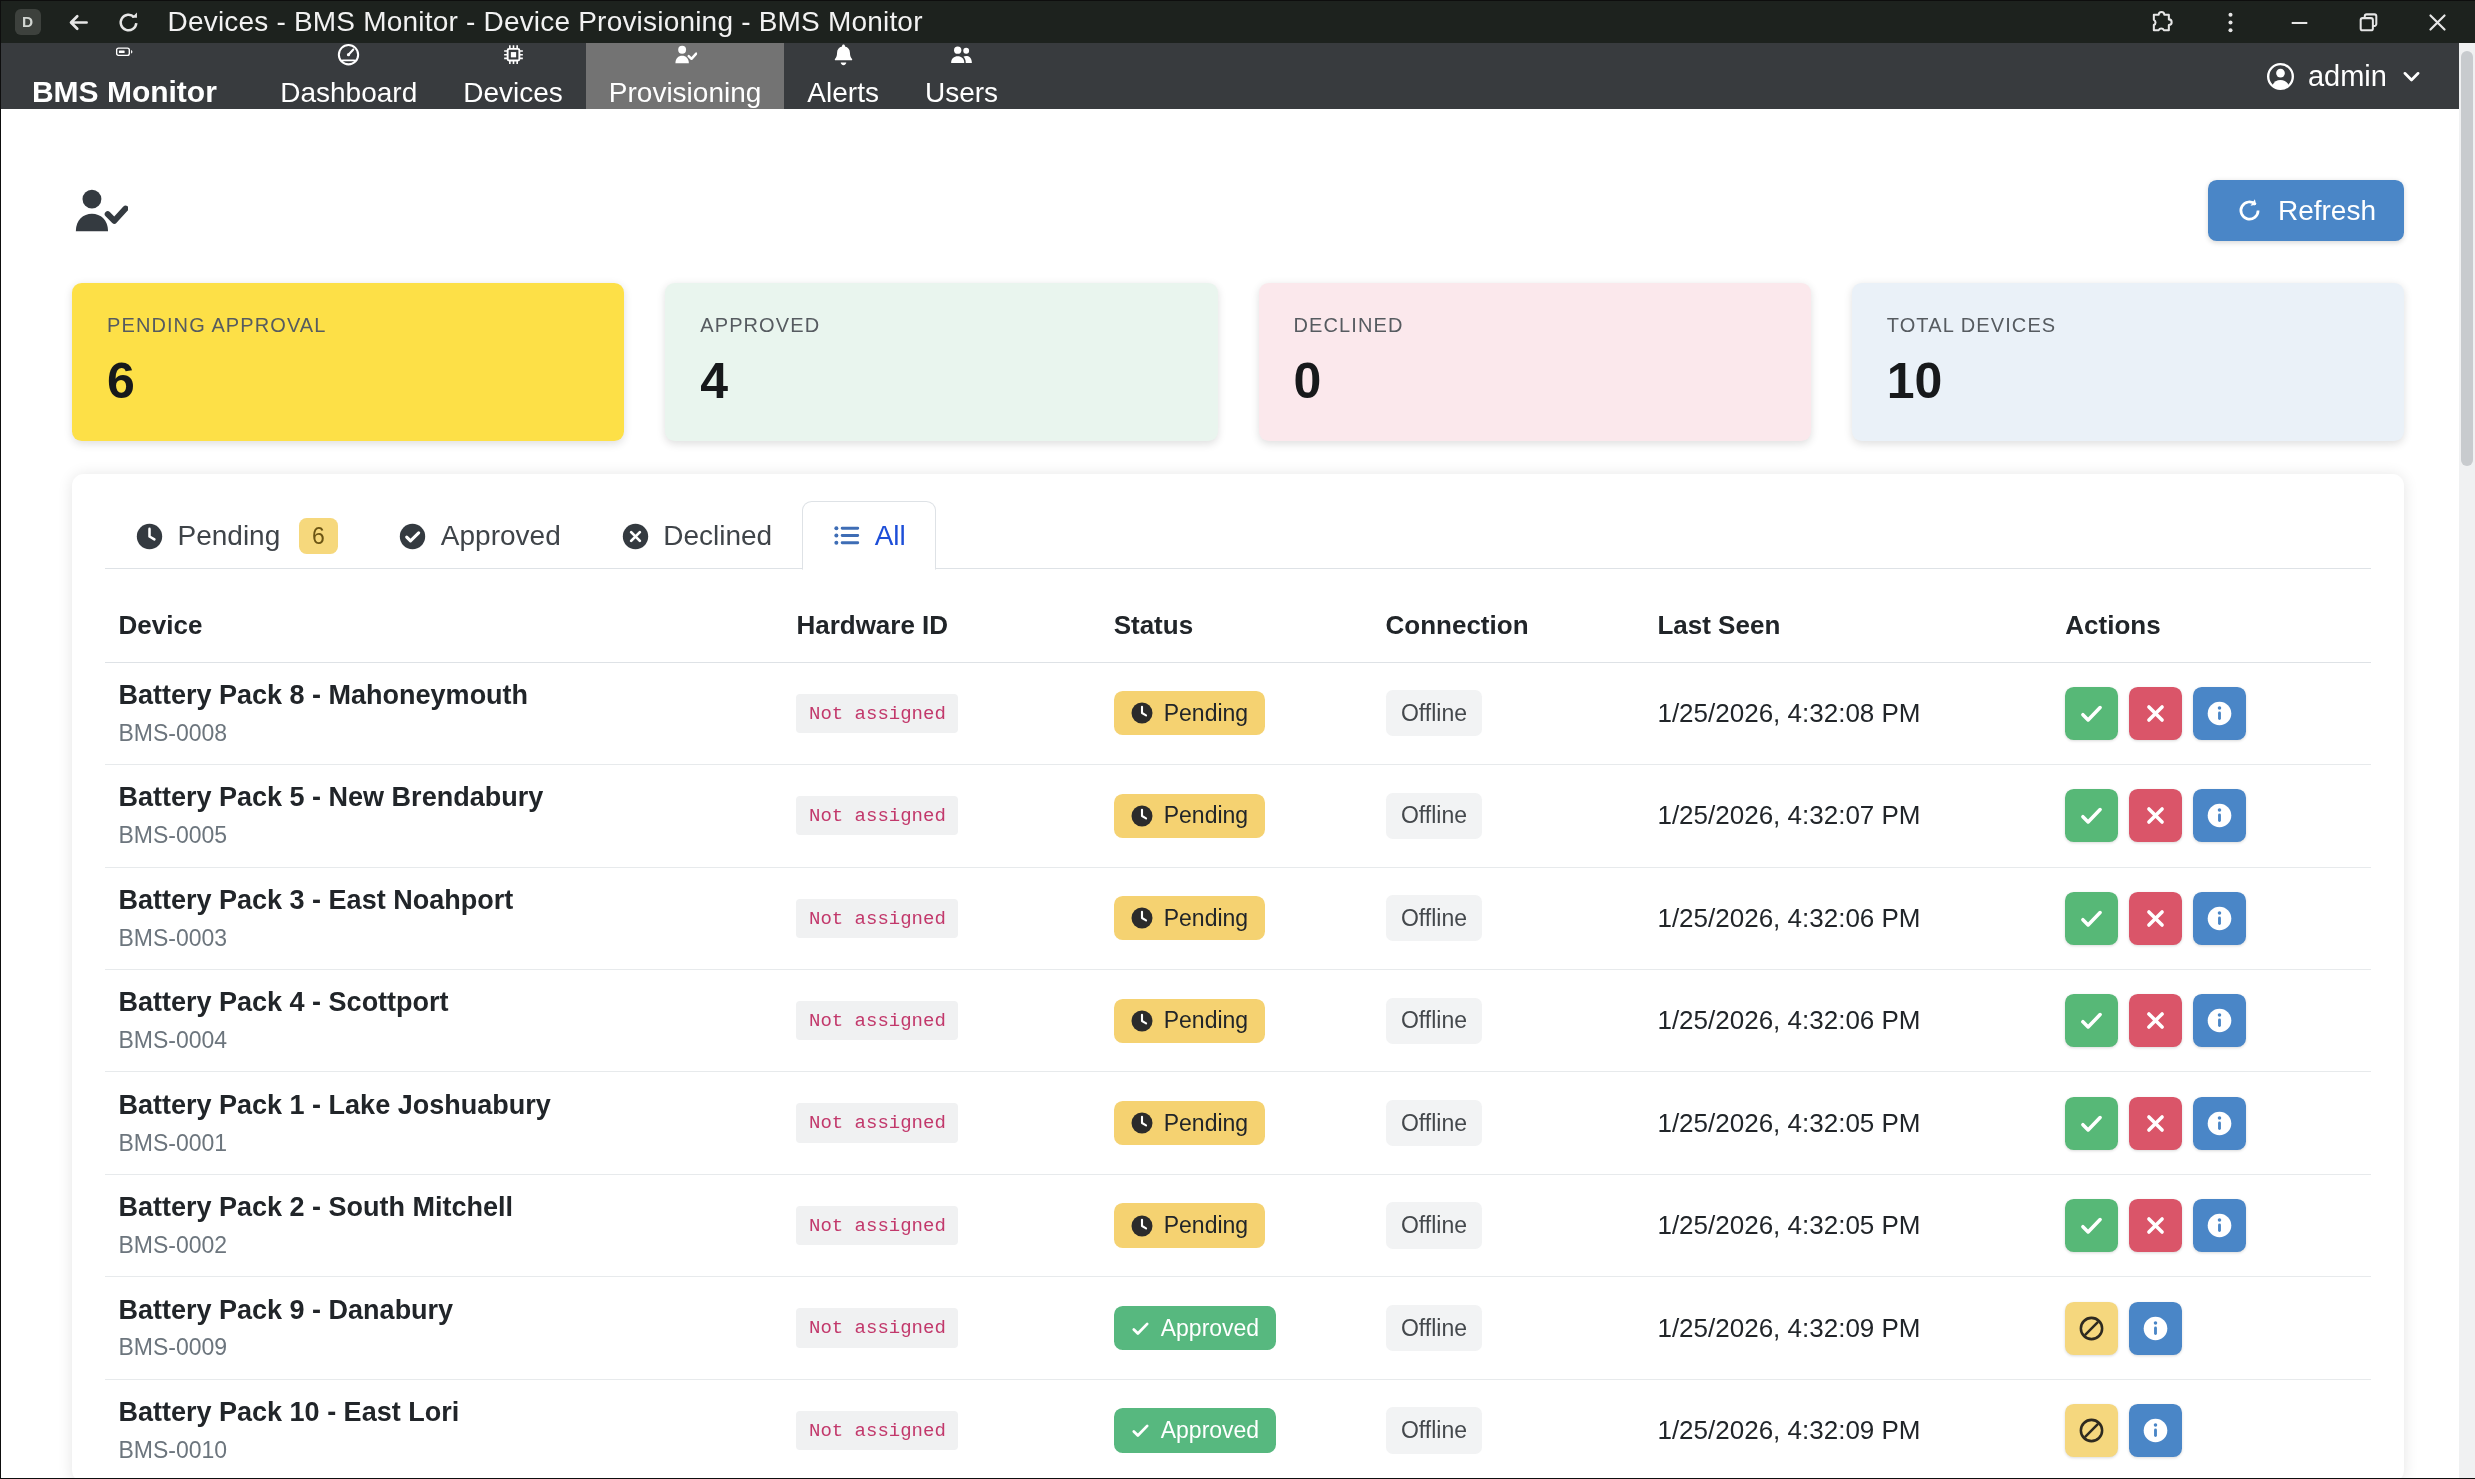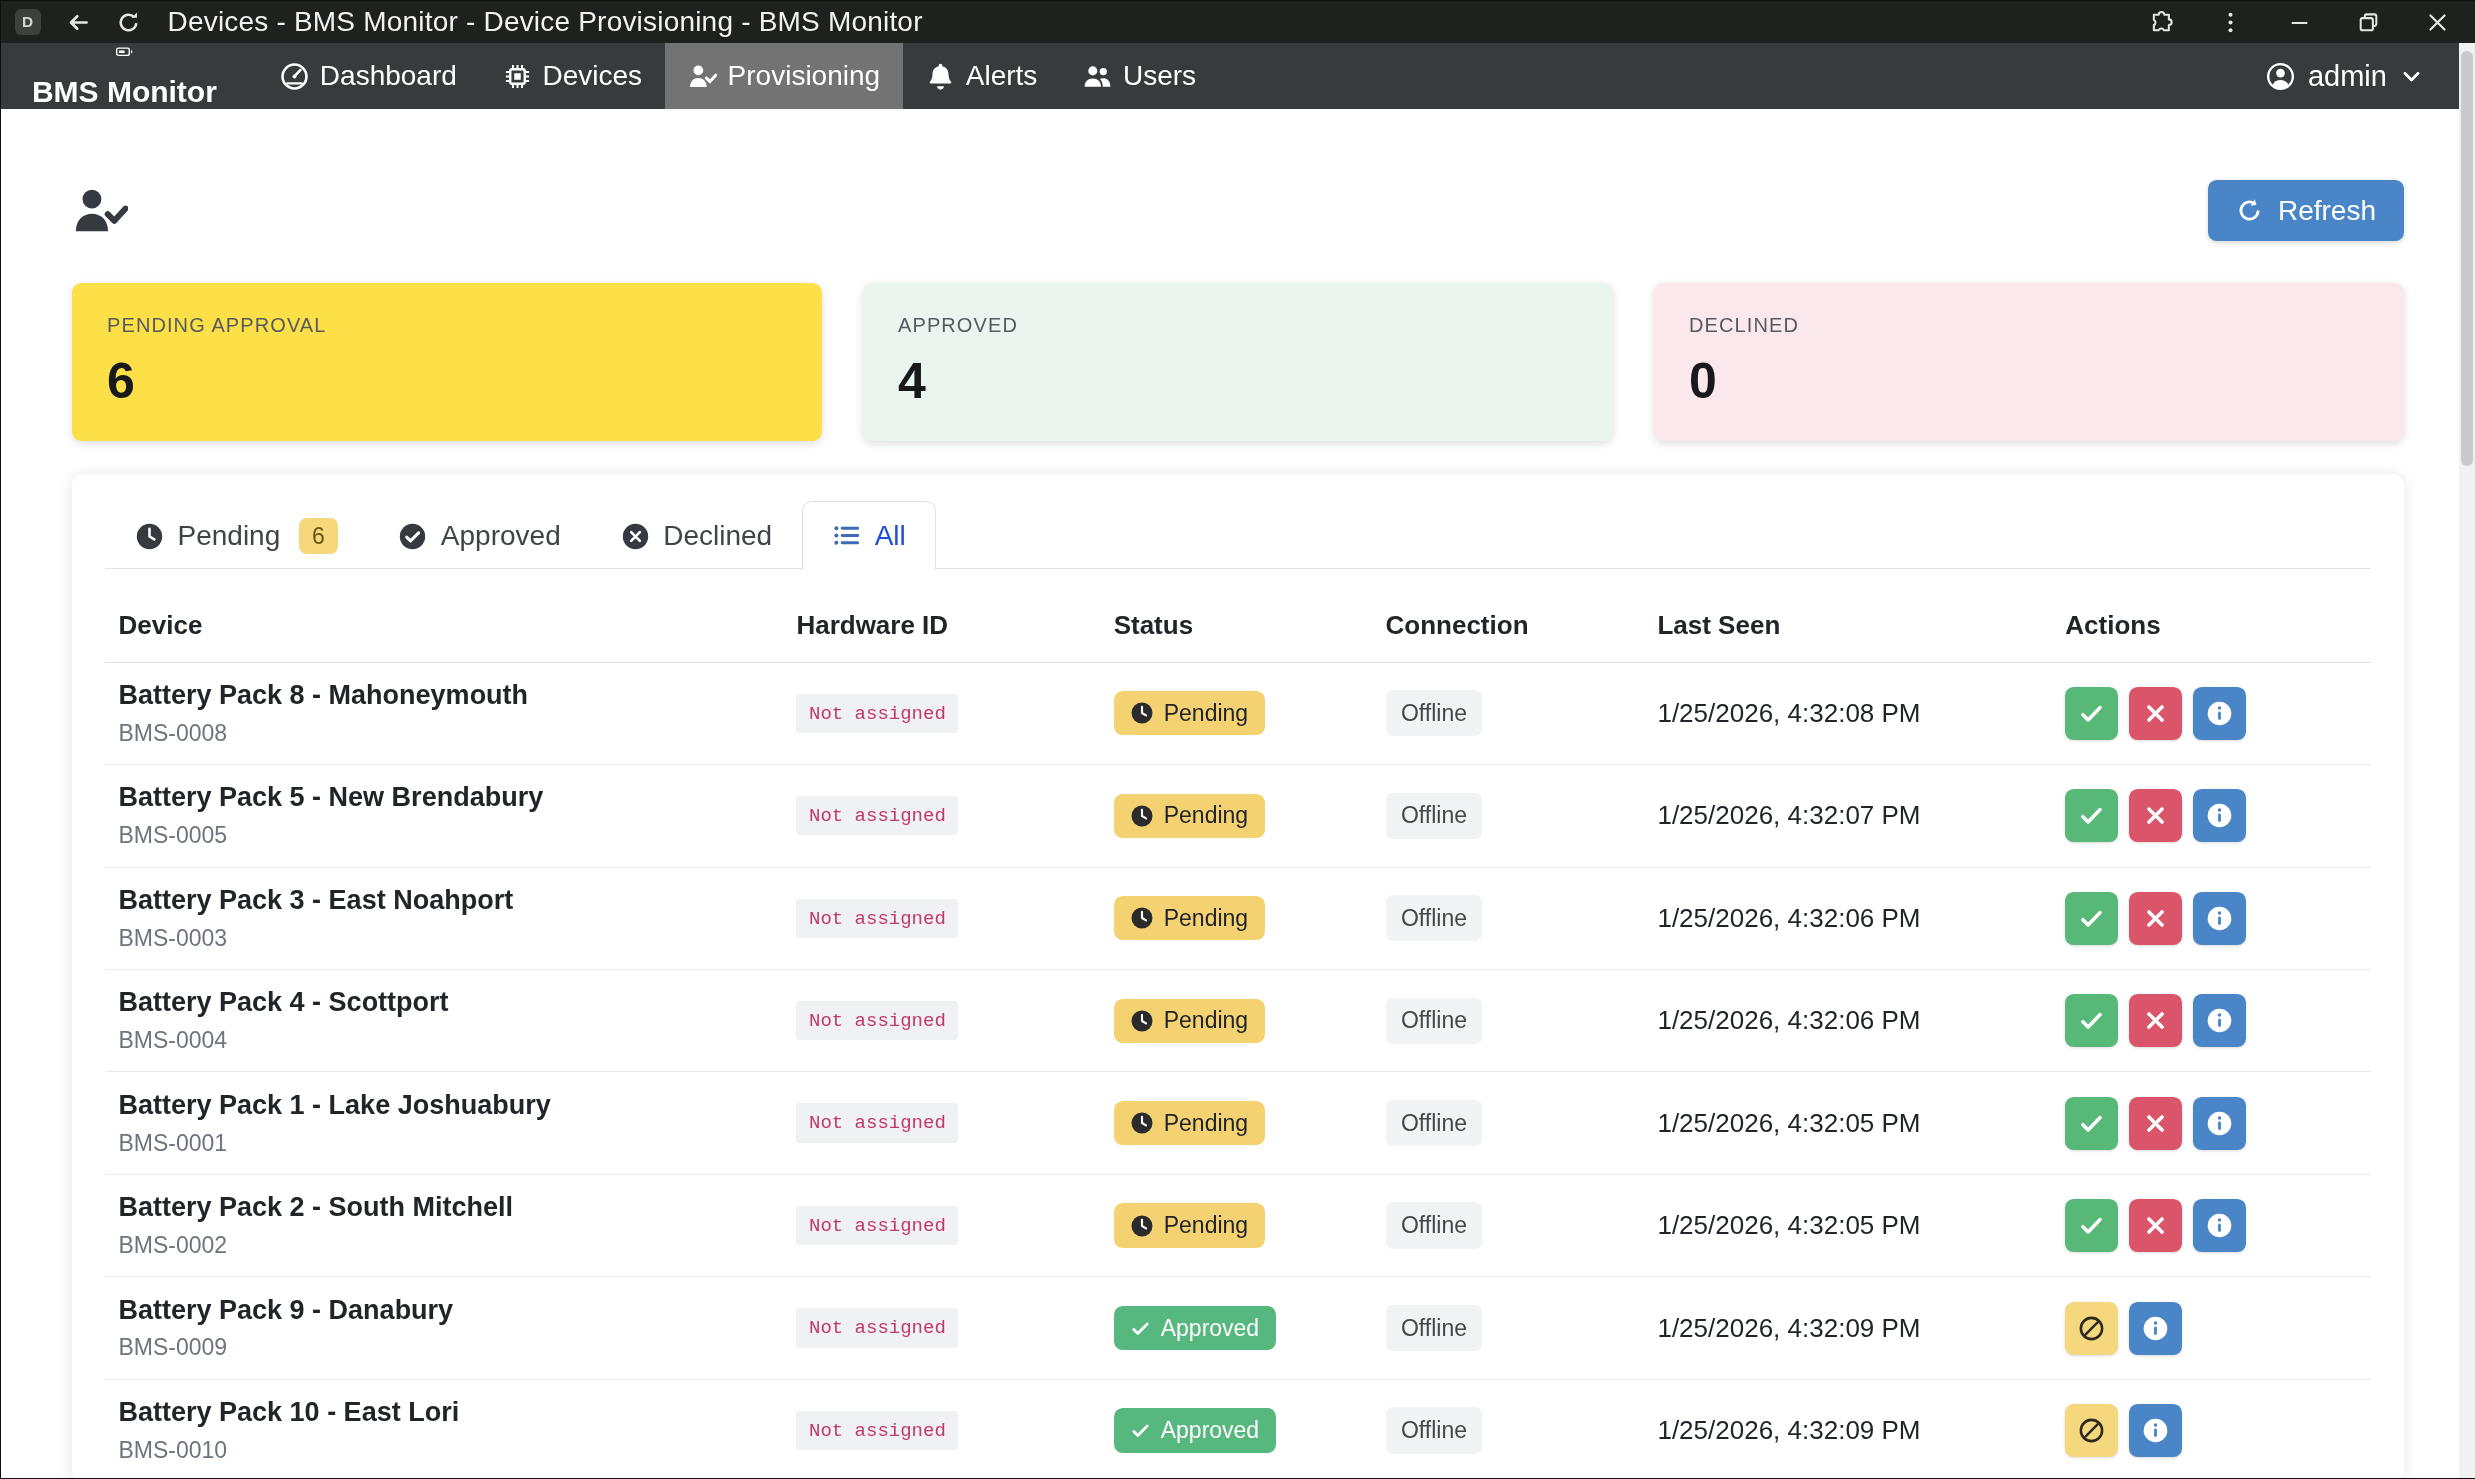--- a/index.html
+++ b/index.html
@@ -20,21 +20,21 @@
   .tb-ic { width: 25px; height: 25px; color: #e6e6e6; }
   .tb-btn { background: none; border: none; display: flex; align-items: center; justify-content: center; cursor: pointer; color:#e6e6e6; }
   .tb-back { margin-right: 25px; }
   .tb-reload { margin-right: 27px; }
   .tb-title { font-size: 28px; color: #f2f2f2; letter-spacing: 0.2px; }
   .tb-right { margin-left: auto; display: flex; align-items: center; gap: 44px; padding-right: 11.6px; }
   
   .navbar { height: 66px; background: #383b3e; display: flex; align-items: stretch; color: #fff; padding: 0 13.5px; }
   .brand { display: flex; align-items: center; gap: 14.5px; font-size: 30px; font-weight: 700; padding: 0 17.4px; cursor: pointer; flex-direction: column; }
   .nav-items { display: flex; align-items: stretch; margin-left: 23px; }
-  .nav-item { display: flex; align-items: center; gap: 10.6px; padding: 0 23px; font-size: 28px; cursor: pointer; }
+  .nav-item { display: flex; align-items: center; gap: 10.6px; padding: 0 23px; font-size: 28px; cursor: pointer; flex-direction: column; }
   .nav-item.active { background: #737373; }
   .nav-right { margin-left: auto; display: flex; align-items: center; gap: 12.6px; font-size: 29px; padding-right: 39px; cursor: pointer; }
   .ic { display: inline-block; }
   .ic-30 { width: 29px; height: 29px; }
   .ic-24 { width: 23px; height: 23px; }
   
   .content { padding: 0 71px; }
   .page-header { display: flex; align-items: center; margin-top: 71px; }
   .page-title { display: flex; align-items: center; gap: 7.7px; font-size: 47px; font-weight: 600; color: #2e3236; }
   .page-title .ic { width: 56px; height: 56px; color: #343a40; }
@@ -314,20 +314,24 @@
     <div class="stat-value">6</div>
   </div>
         <div class="stat-card" style="background: rgb(233, 245, 238);">
     <div class="stat-label">APPROVED</div>
     <div class="stat-value">4</div>
   </div>
         <div class="stat-card" style="background: rgb(251, 232, 236);">
     <div class="stat-label">DECLINED</div>
     <div class="stat-value">0</div>
   </div>
+        <div class="stat-card" style="background: rgb(234, 241, 248);">
+    <div class="stat-label">TOTAL DEVICES</div>
+    <div class="stat-value">10</div>
+  </div>
       </div>
 
     <div class="panel">
       <div class="tabs" id="tabs">
           <div class="tab">
     <svg class="ic" viewBox="0 0 30 30" width="29" height="29">
               <use href="#i-clock-fill"></use>
             </svg>
     <span>Pending</span>
     <span class="tab-badge">6</span>

